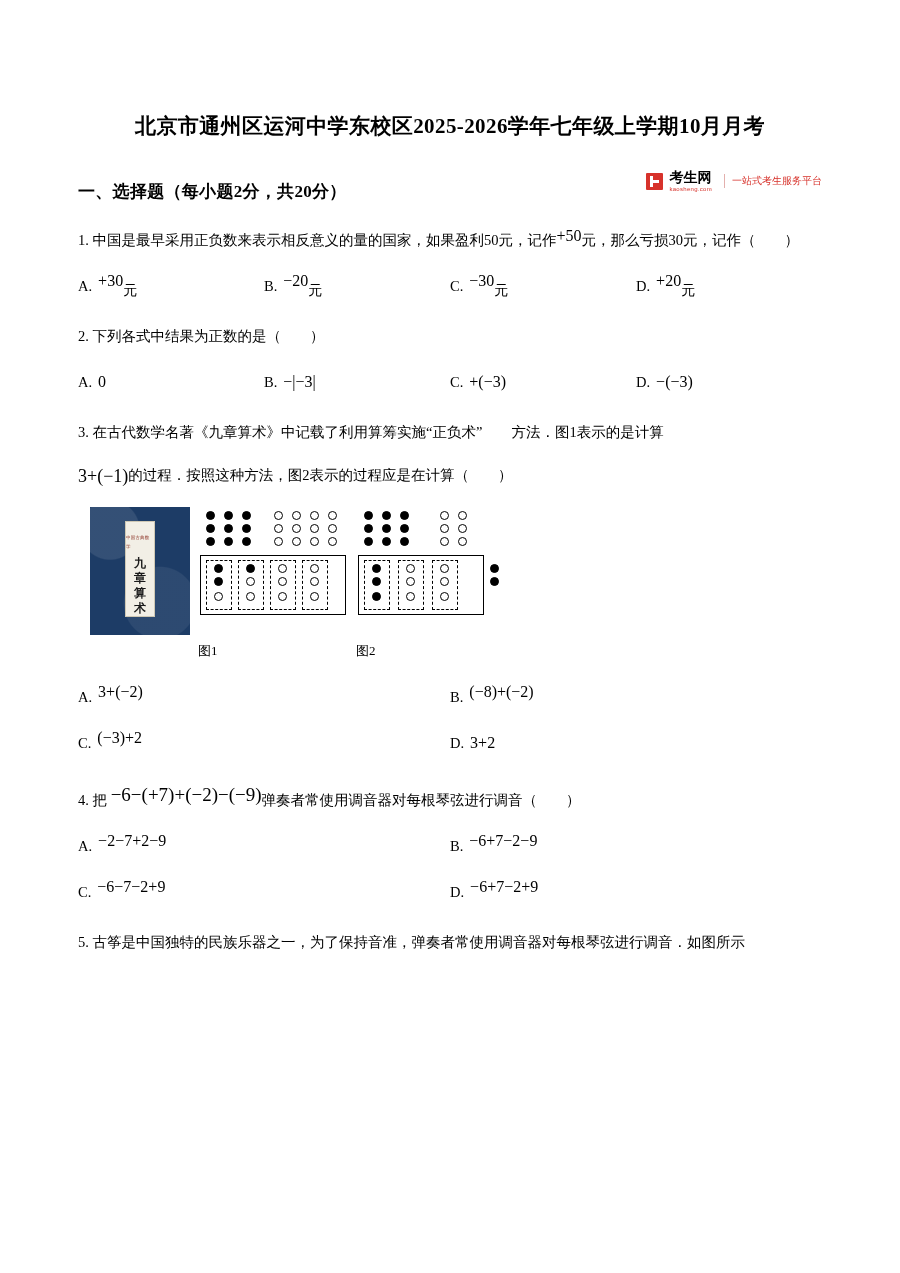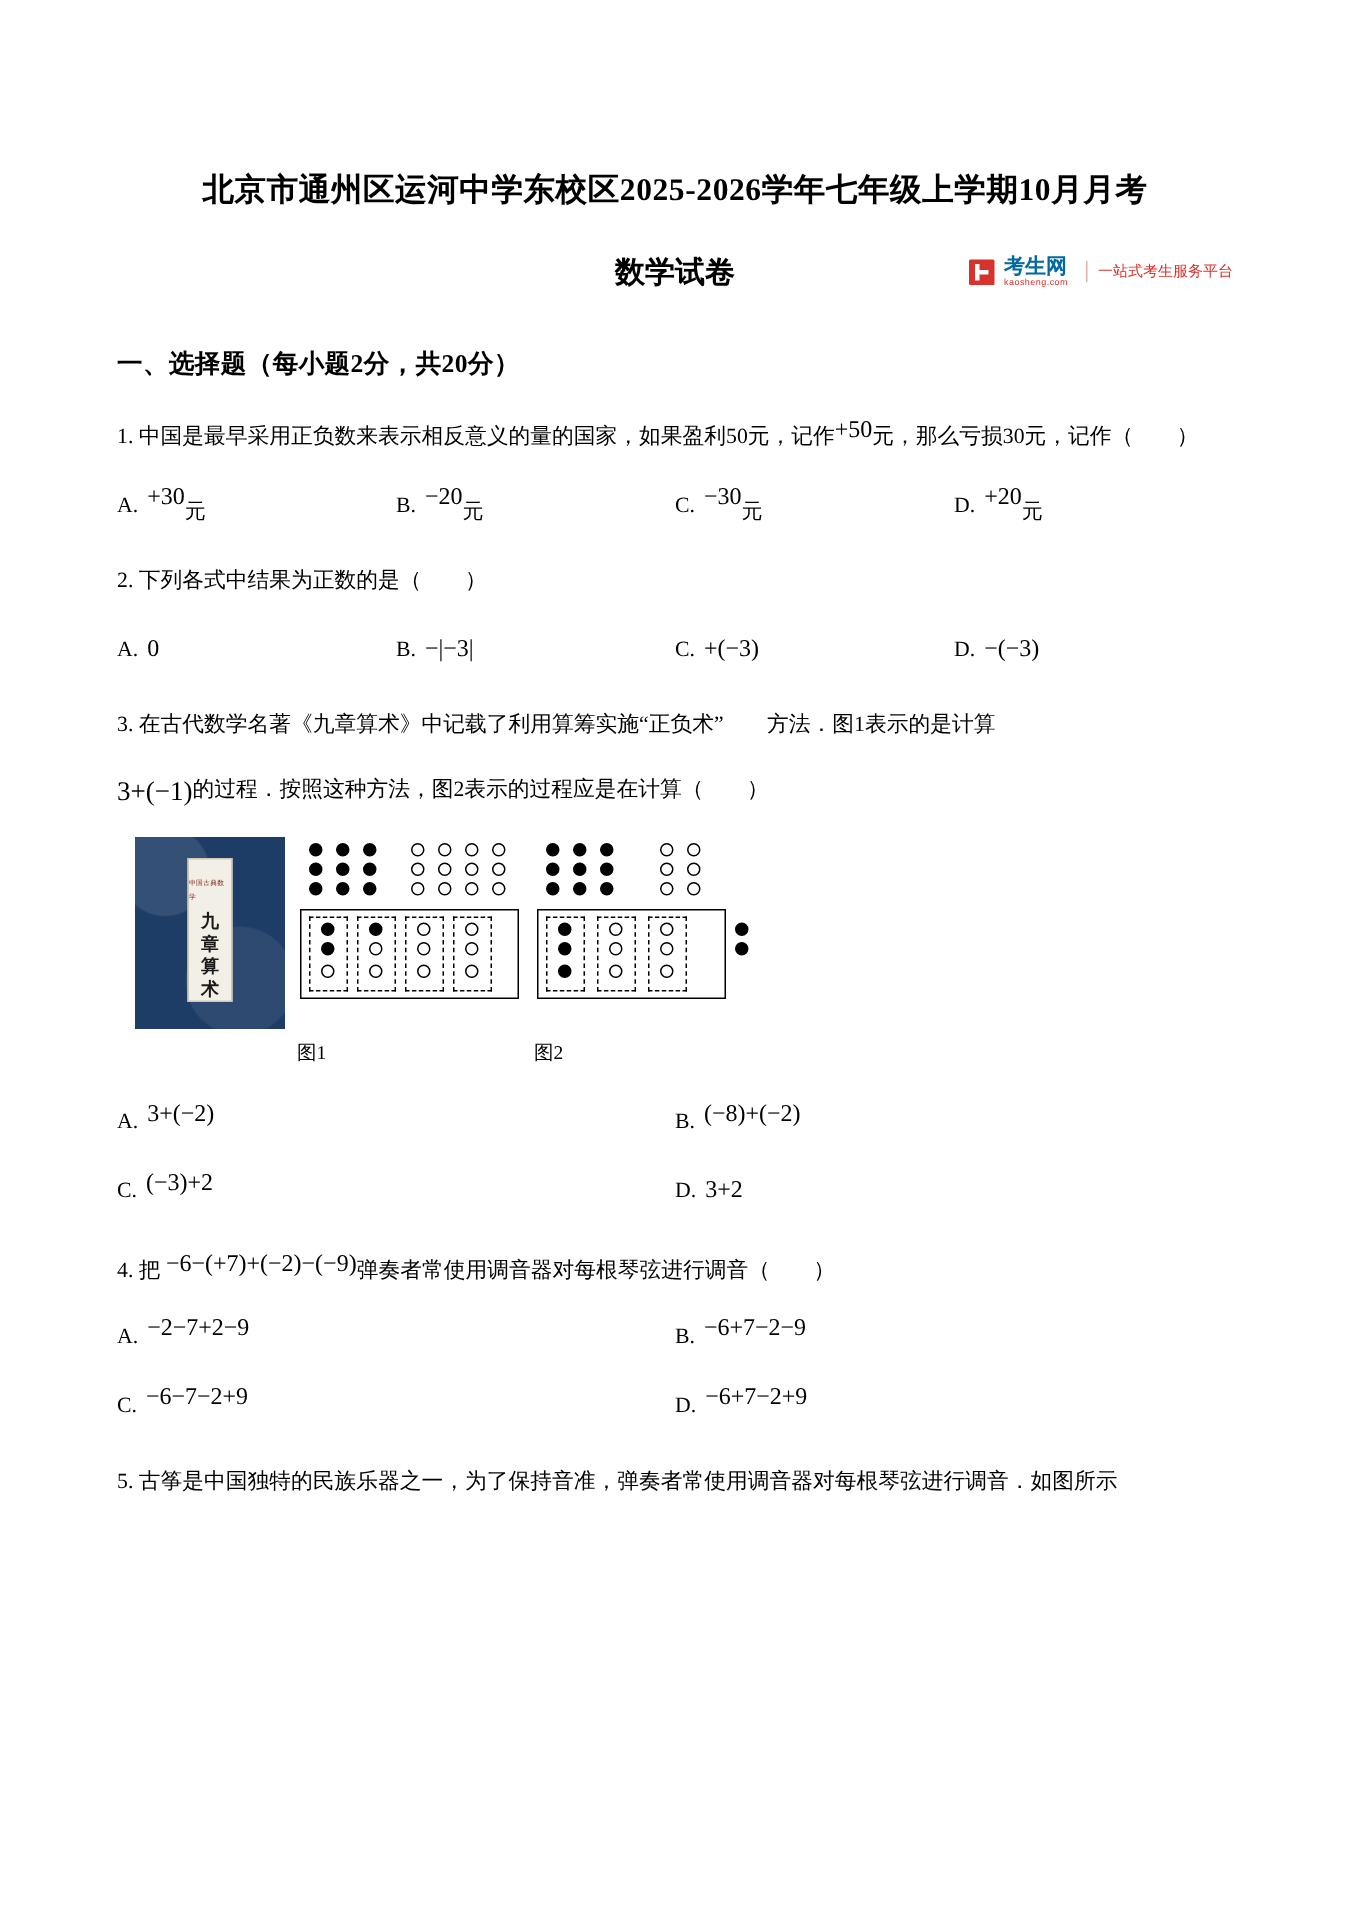--- a/index.html
+++ b/index.html
@@ -59,21 +59,21 @@
   }
   .logo-text-wrap {
     display: flex;
     flex-direction: column;
     line-height: 1;
   }
   .logo-cn {
     font-family: "Liberation Sans", sans-serif;
     font-size: 14px;
     font-weight: bold;
-    color: #0369a1;
+    color: #000000;
     letter-spacing: 0px;
   }
   .logo-en {
     font-family: "Liberation Sans", sans-serif;
     font-size: 6px;
     color: #d7322b;
     margin-top: 2px;
     letter-spacing: 0.3px;
   }
   .logo-slogan {
@@ -238,21 +238,20 @@
   <div class="top-logo">
     <div class="logo-mark"></div>
     <div class="logo-text-wrap">
       <span class="logo-cn">考生网</span>
       <span class="logo-en">kaosheng.com</span>
     </div>
     <span class="logo-slogan">一站式考生服务平台</span>
   </div>
 
   <div class="doc-title">北京市通州区运河中学东校区2025-2026学年七年级上学期10月月考</div>
-  <div class="doc-subtitle">数学试卷</div>
 
   <div class="section-title">一、选择题（每小题2分，共20分）</div>
 
   <div class="q">
     <div class="q-text">
       <span>1.</span>
       <span>中国是最早采用正负数来表示相反意义的量的国家，如果盈利50元，记作</span><span class="math-sup">+50</span><span>元，那么亏损30元，记作（　　）</span>
     </div>
     <div class="opts-row opt-4">
       <div class="opt">
@@ -436,21 +435,21 @@
         <span class="opt-label">D.</span>
         <span class="math">3+2</span>
       </div>
     </div>
   </div>
 
   <div class="q">
     <div class="q-text">
       <span>4.</span>
       <span>把</span>
-      <span class="math-sup" style="font-size:16px">−6−(+7)+(−2)−(−9)</span><span>弹奏者常使用调音器对每根琴弦进行调音（　　）</span>
+      <span class="math-sup" style="font-size:19px">−6−(+7)+(−2)−(−9)</span><span>弹奏者常使用调音器对每根琴弦进行调音（　　）</span>
     </div>
     <div class="opts-row opt-2" style="margin-top:14px">
       <div class="opt">
         <span class="opt-label">A.</span>
         <span class="opt-raise">−2−7+2−9</span>
       </div>
       <div class="opt">
         <span class="opt-label">B.</span>
         <span class="opt-raise">−6+7−2−9</span>
       </div>

